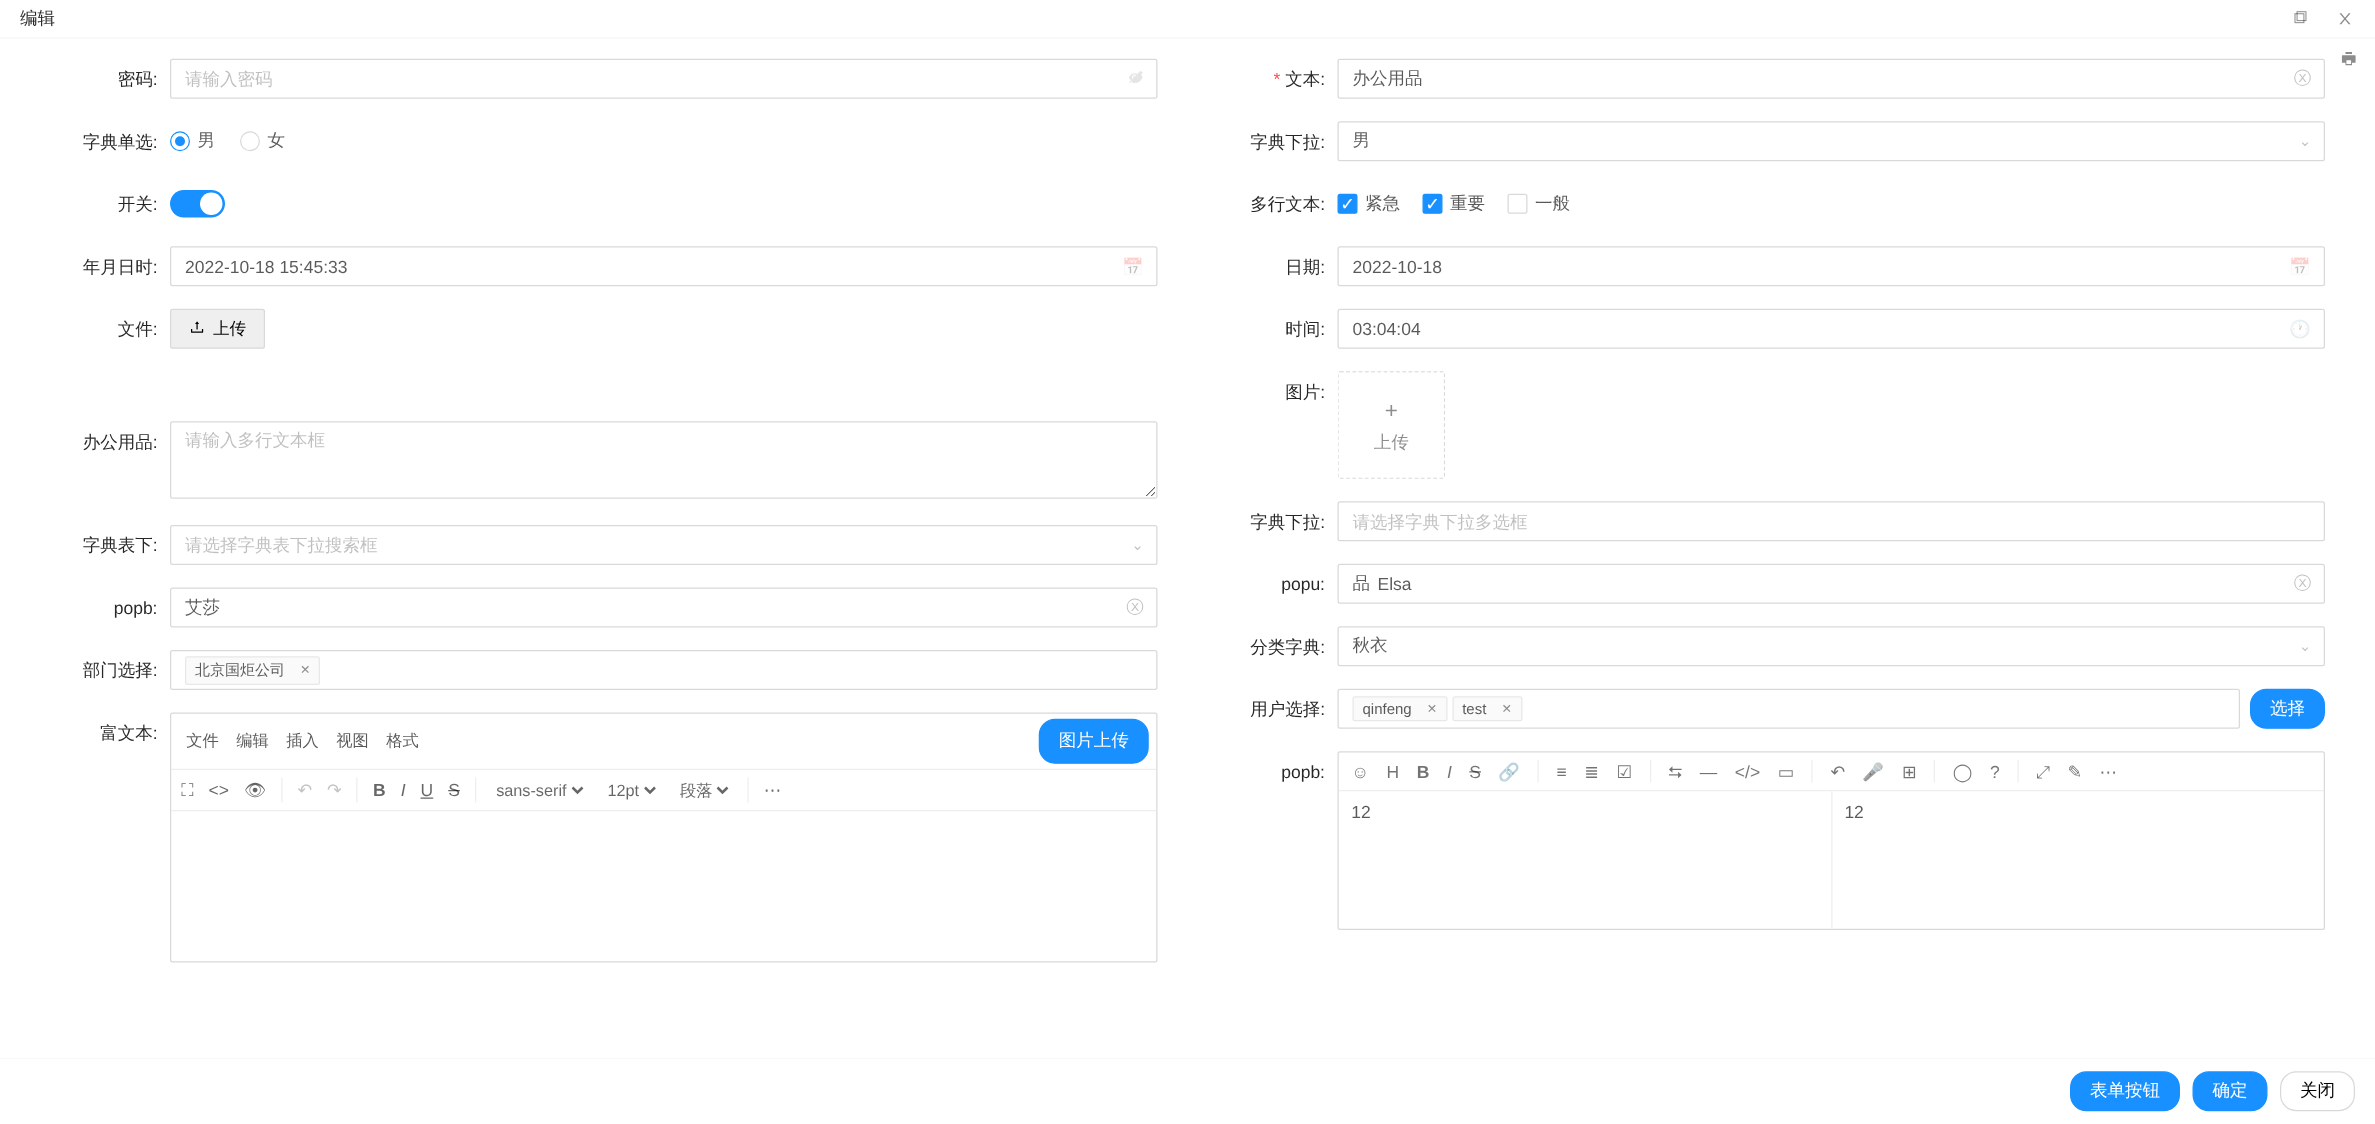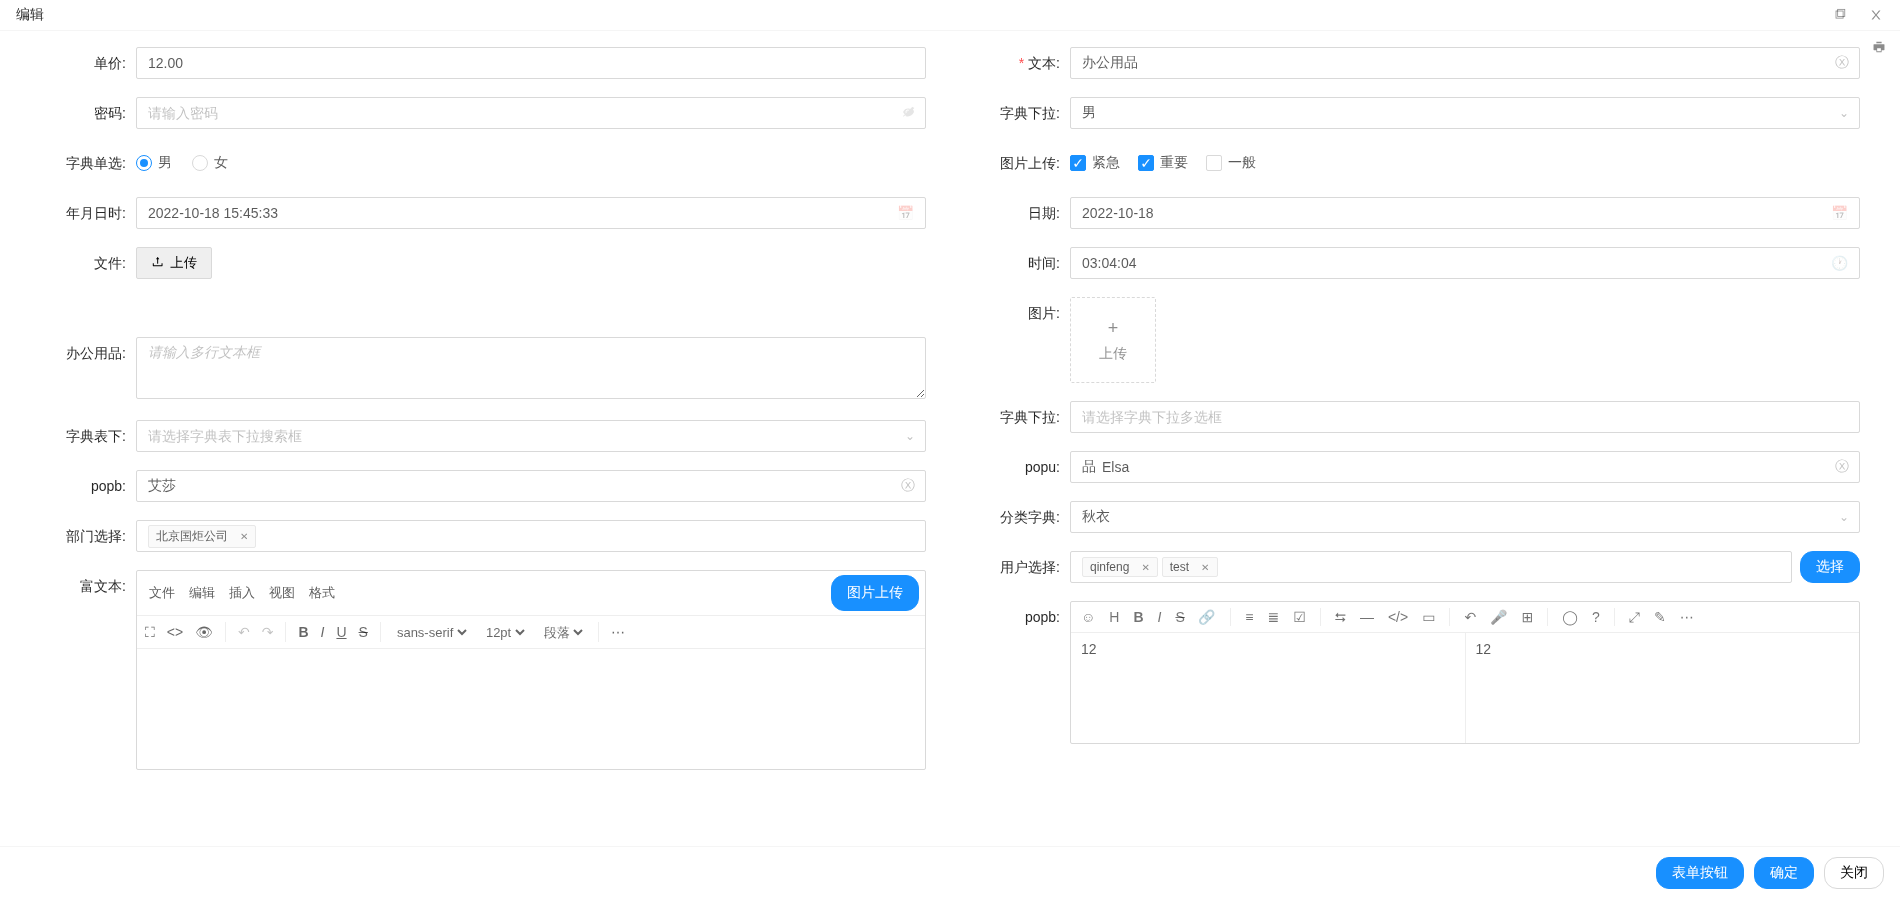--- a/index.html
+++ b/index.html
@@ -13,21 +13,21 @@
 .col { flex: 1; display: flex; flex-direction: column; gap: 18px; }
 .row { display: flex; align-items: flex-start; }
 .row.center { align-items: center; }
 .lbl { width: 96px; min-width: 96px; text-align: right; padding-right: 10px; color: rgba(0,0,0,0.85); line-height: 32px; font-size: 14px; }
 .req::before { content: "* "; color: #ff4d4f; }
 .ctrl { flex: 1; }
 .inp, .sel, .ta { width: 100%; height: 32px; border: 1px solid #d9d9d9; border-radius: 2px; padding: 4px 11px; font-size: 14px; color: rgba(0,0,0,0.65); background: #fff; outline: none; }
 .inp::placeholder, .ta::placeholder { color: rgba(0,0,0,0.25); }
 .inp-wrap { position: relative; display: flex; align-items: center; }
 .inp-suffix { position: absolute; right: 11px; color: rgba(0,0,0,0.25); pointer-events: none; font-size: 14px; }
-.ta { height: 62px; resize: vertical; padding-top: 6px; font-style: italic; }
+.ta { height: 62px; resize: vertical; padding-top: 6px; }
 .radio-g { display: flex; gap: 20px; align-items: center; height: 32px; }
 .radio { display: flex; align-items: center; gap: 6px; cursor: pointer; }
 .rdot { width: 16px; height: 16px; border: 1px solid #d9d9d9; border-radius: 50%; display: inline-flex; align-items: center; justify-content: center; }
 .radio.on .rdot { border-color: #1890ff; }
 .radio.on .rdot::after { content: ""; width: 8px; height: 8px; background: #1890ff; border-radius: 50%; }
 .chk-g { display: flex; gap: 18px; align-items: center; height: 32px; }
 .chk { display: flex; align-items: center; gap: 6px; cursor: pointer; }
 .cbox { width: 16px; height: 16px; border: 1px solid #d9d9d9; border-radius: 2px; display: inline-flex; align-items: center; justify-content: center; background: #fff; }
 .chk.on .cbox { background: #1890ff; border-color: #1890ff; color: #fff; }
 .switch { width: 44px; height: 22px; border-radius: 11px; background: #1890ff; position: relative; cursor: pointer; }
@@ -80,24 +80,20 @@
 </div>
 
 <span class="print-btn"><svg viewBox="0 0 1024 1024" width="16" height="16">
       <path fill="currentColor" d="M820 436h-40c-4.4 0-8 3.6-8 8v40c0 4.4 3.6 8 8 8h40c4.4 0 8-3.6 8-8v-40c0-4.4-3.6-8-8-8zM696 120H328c-4.4 0-8 3.6-8 8v112h384V128c0-4.4-3.6-8-8-8zM880 304H144c-17.7 0-32 14.3-32 32v376c0 17.7 14.3 32 32 32h176v136c0 4.4 3.6 8 8 8h368c4.4 0 8-3.6 8-8V744h176c17.7 0 32-14.3 32-32V336c0-17.7-14.3-32-32-32zM648 824H376V600h272v224z"></path>
     </svg></span>
 
 <div class="form-body">
 
   <div class="col">
 
-    <div class="row center">
-      <div class="lbl">单价:</div>
-      <div class="ctrl"><input class="inp" value="12.00" style=""></div>
-    </div>
 
     <div class="row center">
       <div class="lbl">密码:</div>
       <div class="ctrl inp-wrap">
         <input class="inp" type="password" placeholder="请输入密码" style="">
         <span class="inp-suffix"><svg viewBox="0 0 1024 1024">
               <path fill="currentColor" d="M942.2 486.2Q889.47 375.11 816.7 305l-50.88 50.88C807.31 395.53 843.45 447.4 874.7 512 791.5 684.2 673.4 766 512 766q-72.67 0-133.87-22.38L323 798.75Q408 838 512 838q288.3 0 430.2-300.3a60.29 60.29 0 0 0 0-51.5zM878.63 165.56L836.06 123 149 810.06l42.57 42.56 106.8-106.8C335.44 772.53 419.92 792 512 792q288.3 0 430.2-300.3a60.29 60.29 0 0 0 0-51.5q-29.55-62.23-68.95-111.2l106.8-106.8z" opacity="0.4"></path>
               <path fill="currentColor" d="M149 512C232.2 339.8 350.3 258 512 258c54.54 0 104.13 9.36 149.12 28.39l-70.3 70.3a176 176 0 0 0-238.13 238.13l-83.42 83.42C223.1 637.49 183.3 582.28 149 512zm246.7 0a112.11 112.11 0 0 1 146.2-106.69L401.31 546.2A112 112 0 0 1 395.7 512z" opacity="0.4"></path>
             </svg></span>
       </div>
@@ -110,20 +106,26 @@
             <span class="rdot"></span>
             <span>男</span>
           </label>
         <label class="radio">
             <span class="rdot"></span>
             <span>女</span>
           </label>
       </div>
     </div>
 
+    <div class="row center">
+      <div class="lbl">开关:</div>
+      <div class="ctrl">
+          <div class="switch"></div>
+        </div>
+    </div>
 
     <div class="row center">
       <div class="lbl">年月日时:</div>
       <div class="ctrl inp-wrap">
         <input class="inp" value="2022-10-18 15:45:33" style="">
         <span class="inp-suffix">📅</span>
       </div>
     </div>
 
     <div class="row center">
@@ -223,21 +225,21 @@
 
     <div class="row center">
       <div class="lbl">字典下拉:</div>
       <div class="ctrl sel-wrap">
         <input class="inp" value="男" style="">
         <span class="sel-arrow">⌄</span>
       </div>
     </div>
 
     <div class="row center">
-      <div class="lbl">图片上传:</div>
+      <div class="lbl">多行文本:</div>
       <div class="ctrl chk-g">
         <label class="chk on">
             <span class="cbox">✓</span>
             <span>紧急</span>
           </label>
         <label class="chk on">
             <span class="cbox">✓</span>
             <span>重要</span>
           </label>
         <label class="chk">

